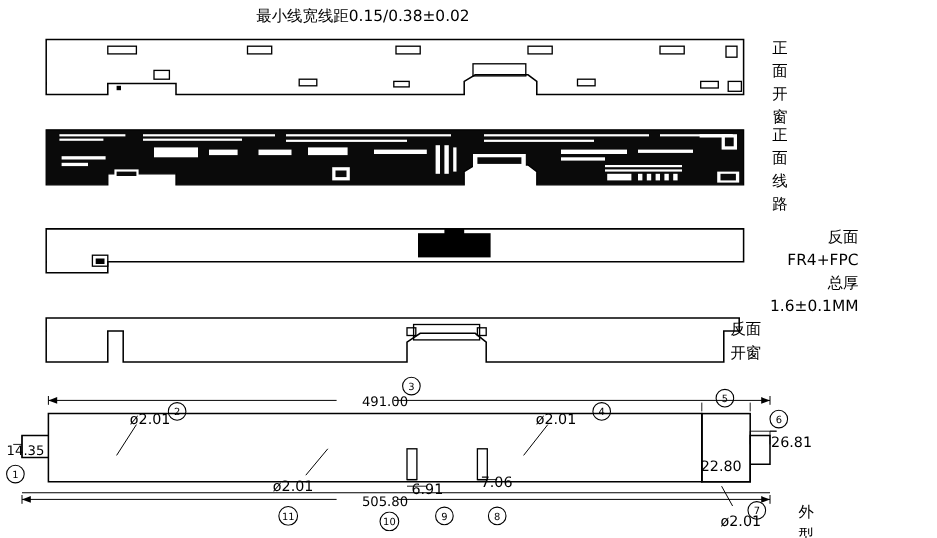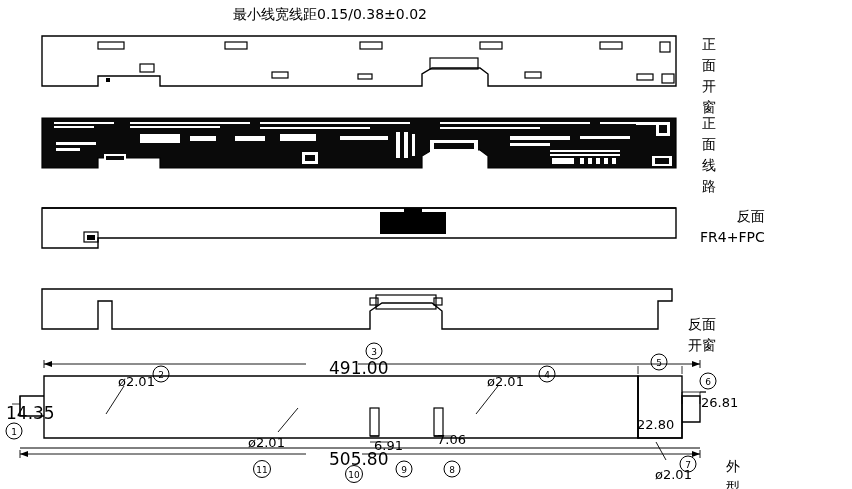--- a/index.html
+++ b/index.html
@@ -7,21 +7,21 @@
     width:852px;height:489px;
     background:#ffffff;
     font-family:"DejaVu Sans","Liberation Sans",sans-serif;
     color:#000;
     position:relative;
     overflow:hidden;
   }
   .stage{position:absolute;left:0;top:0;width:716px;height:489px;}
   .abs{position:absolute;}
   .lbl{font-size:13px;white-space:nowrap;line-height:1.35;}
-  .lbl.small{font-size:17px;}
+  .lbl.small{font-size:12px;}
   .lbl.tiny{font-size:13px;}
   .title{font-size:14px;}
   .rightlbl{font-size:14px;line-height:1.5;text-align:right;}
   svg{display:block;}
 </style>
 </head>
 <body>
 
 <div class="stage">
 
@@ -249,23 +249,24 @@
     <div>开窗</div>
   </div>
 
   <div class="abs rightlbl" style="left:692px;top:113px;">
     <div>正面</div>
     <div>线路</div>
   </div>
 
   <div class="abs rightlbl" style="left:700px;top:206px;">
     <div>反面FR4+FPC</div>
-  </div>
-
-  <div class="abs rightlbl" style="left:688px;top:290px;margin-top:24px;">
+    <div>总厚1.6±0.1MM</div>
+  </div>
+
+  <div class="abs rightlbl" style="left:664px;top:290px;">
     <div>反面</div>
     <div>开窗</div>
   </div>
 
   <div class="abs rightlbl" style="left:726px;top:408px;margin-top:48px;">
     <div>外型</div>
   </div>
 
 </div>
 

